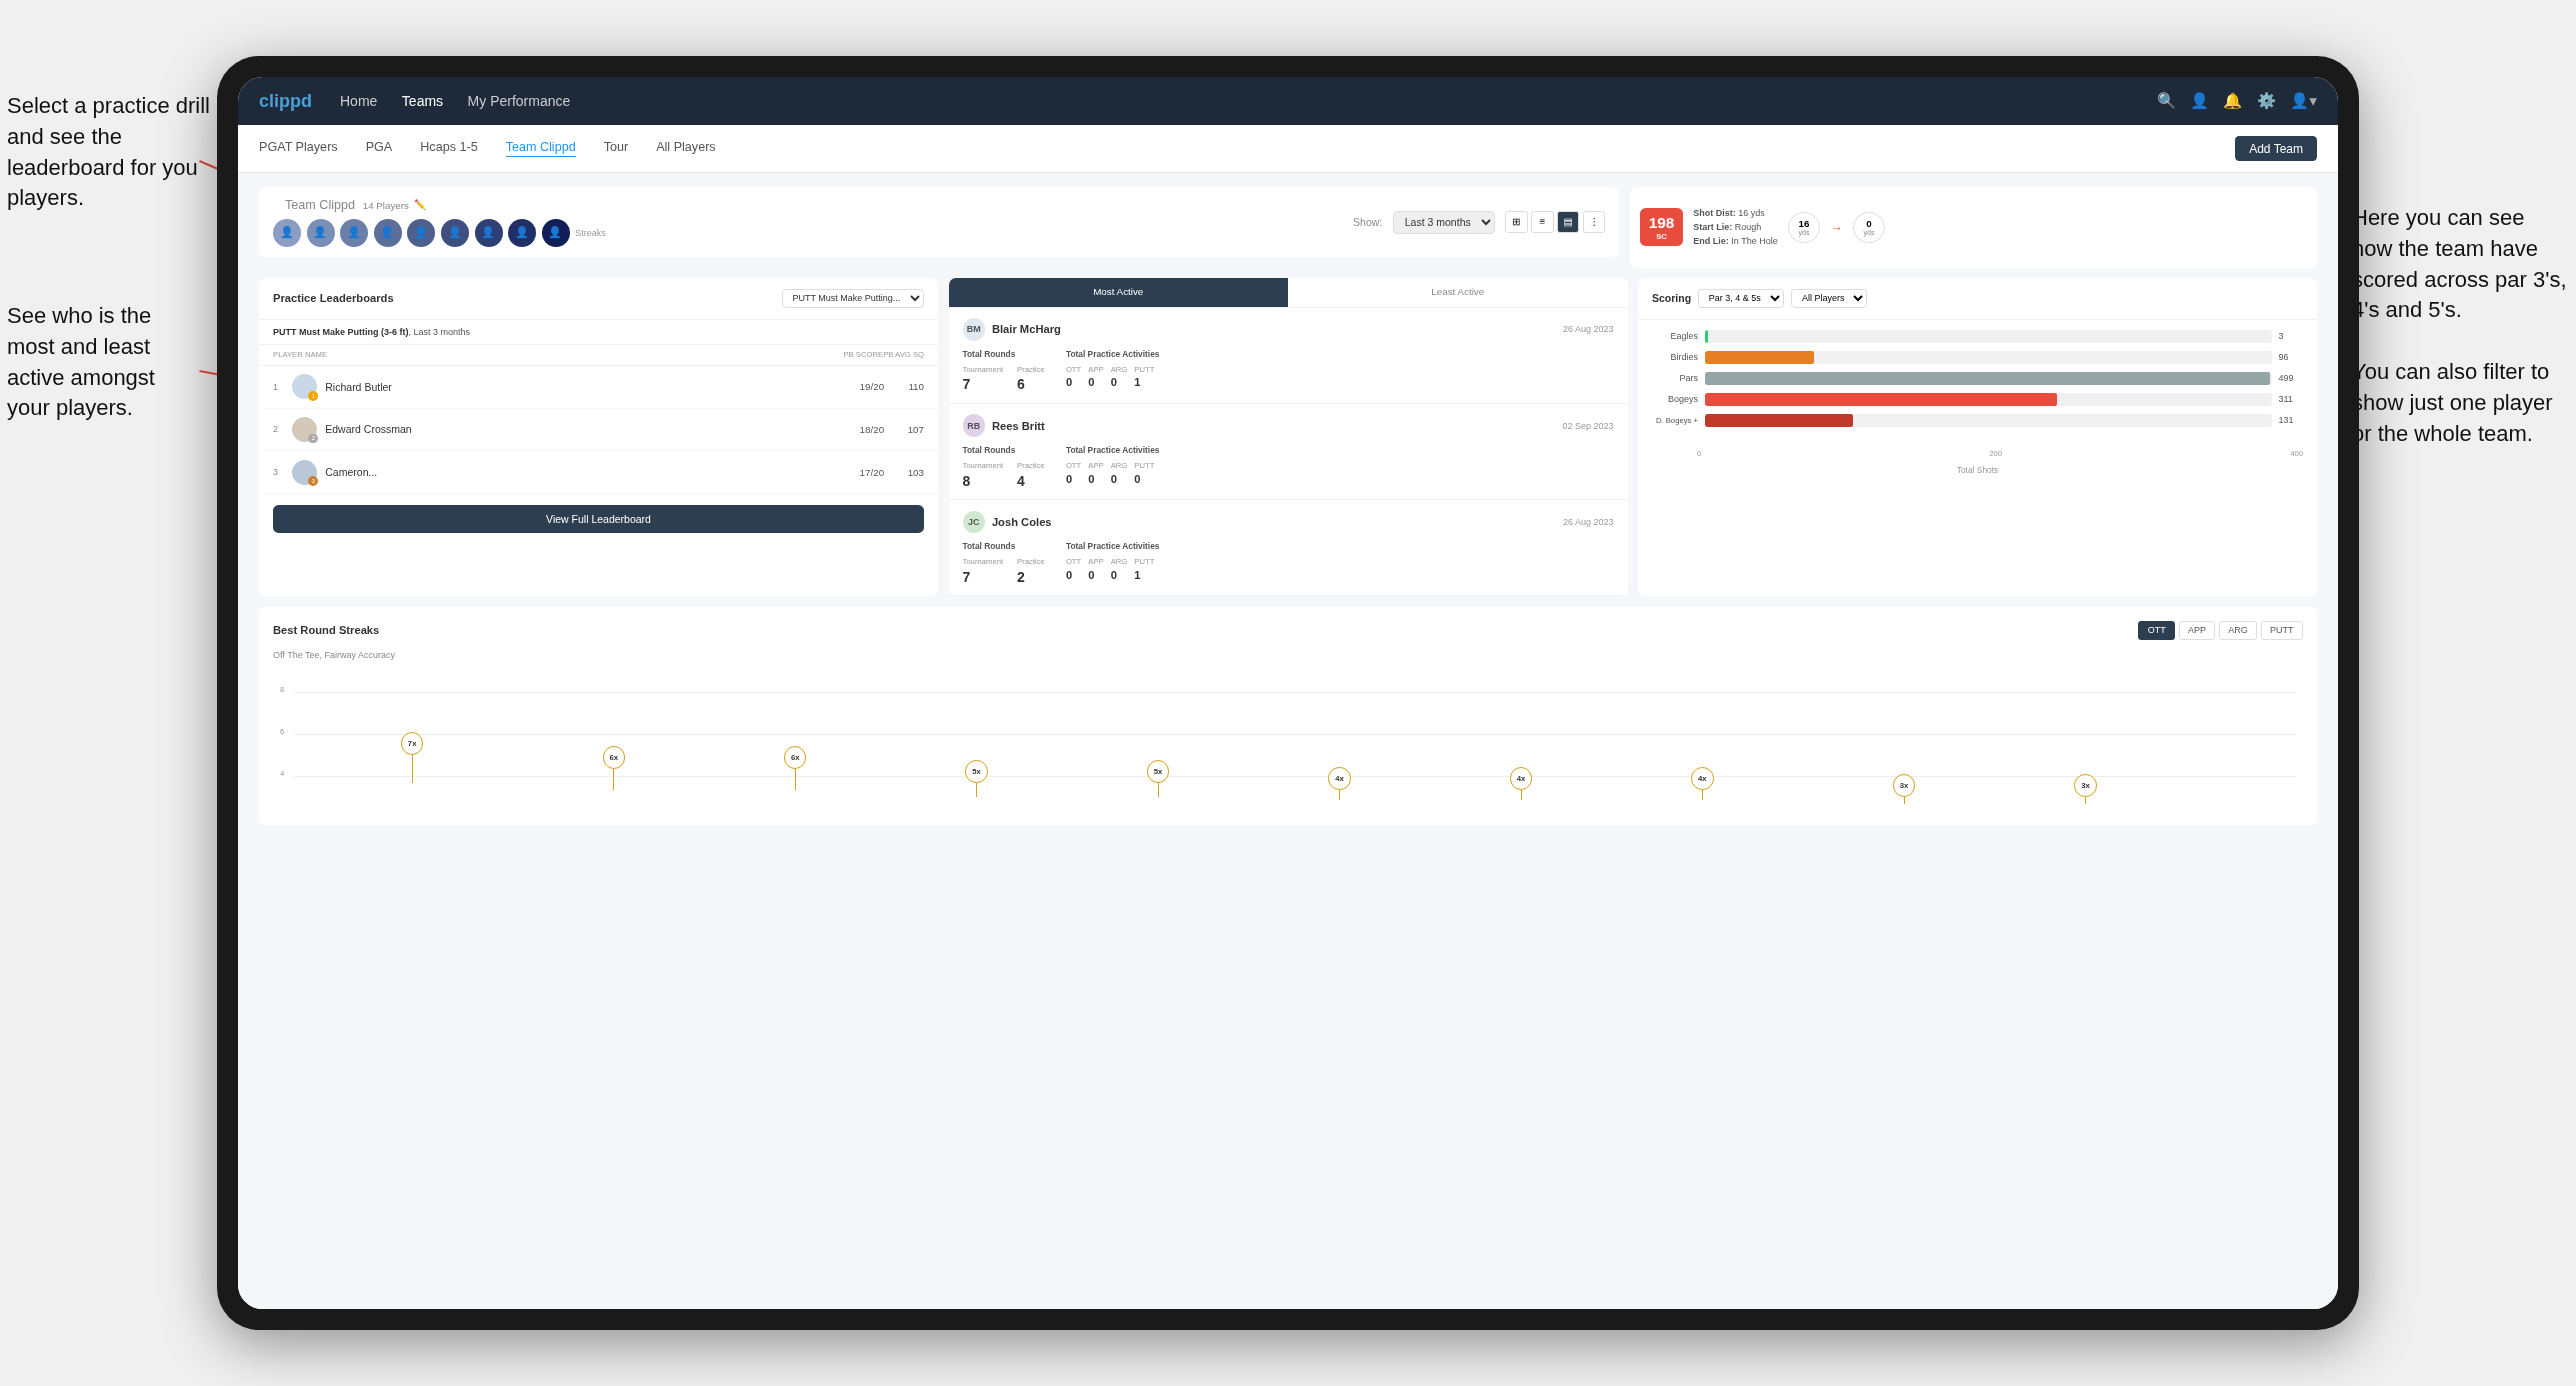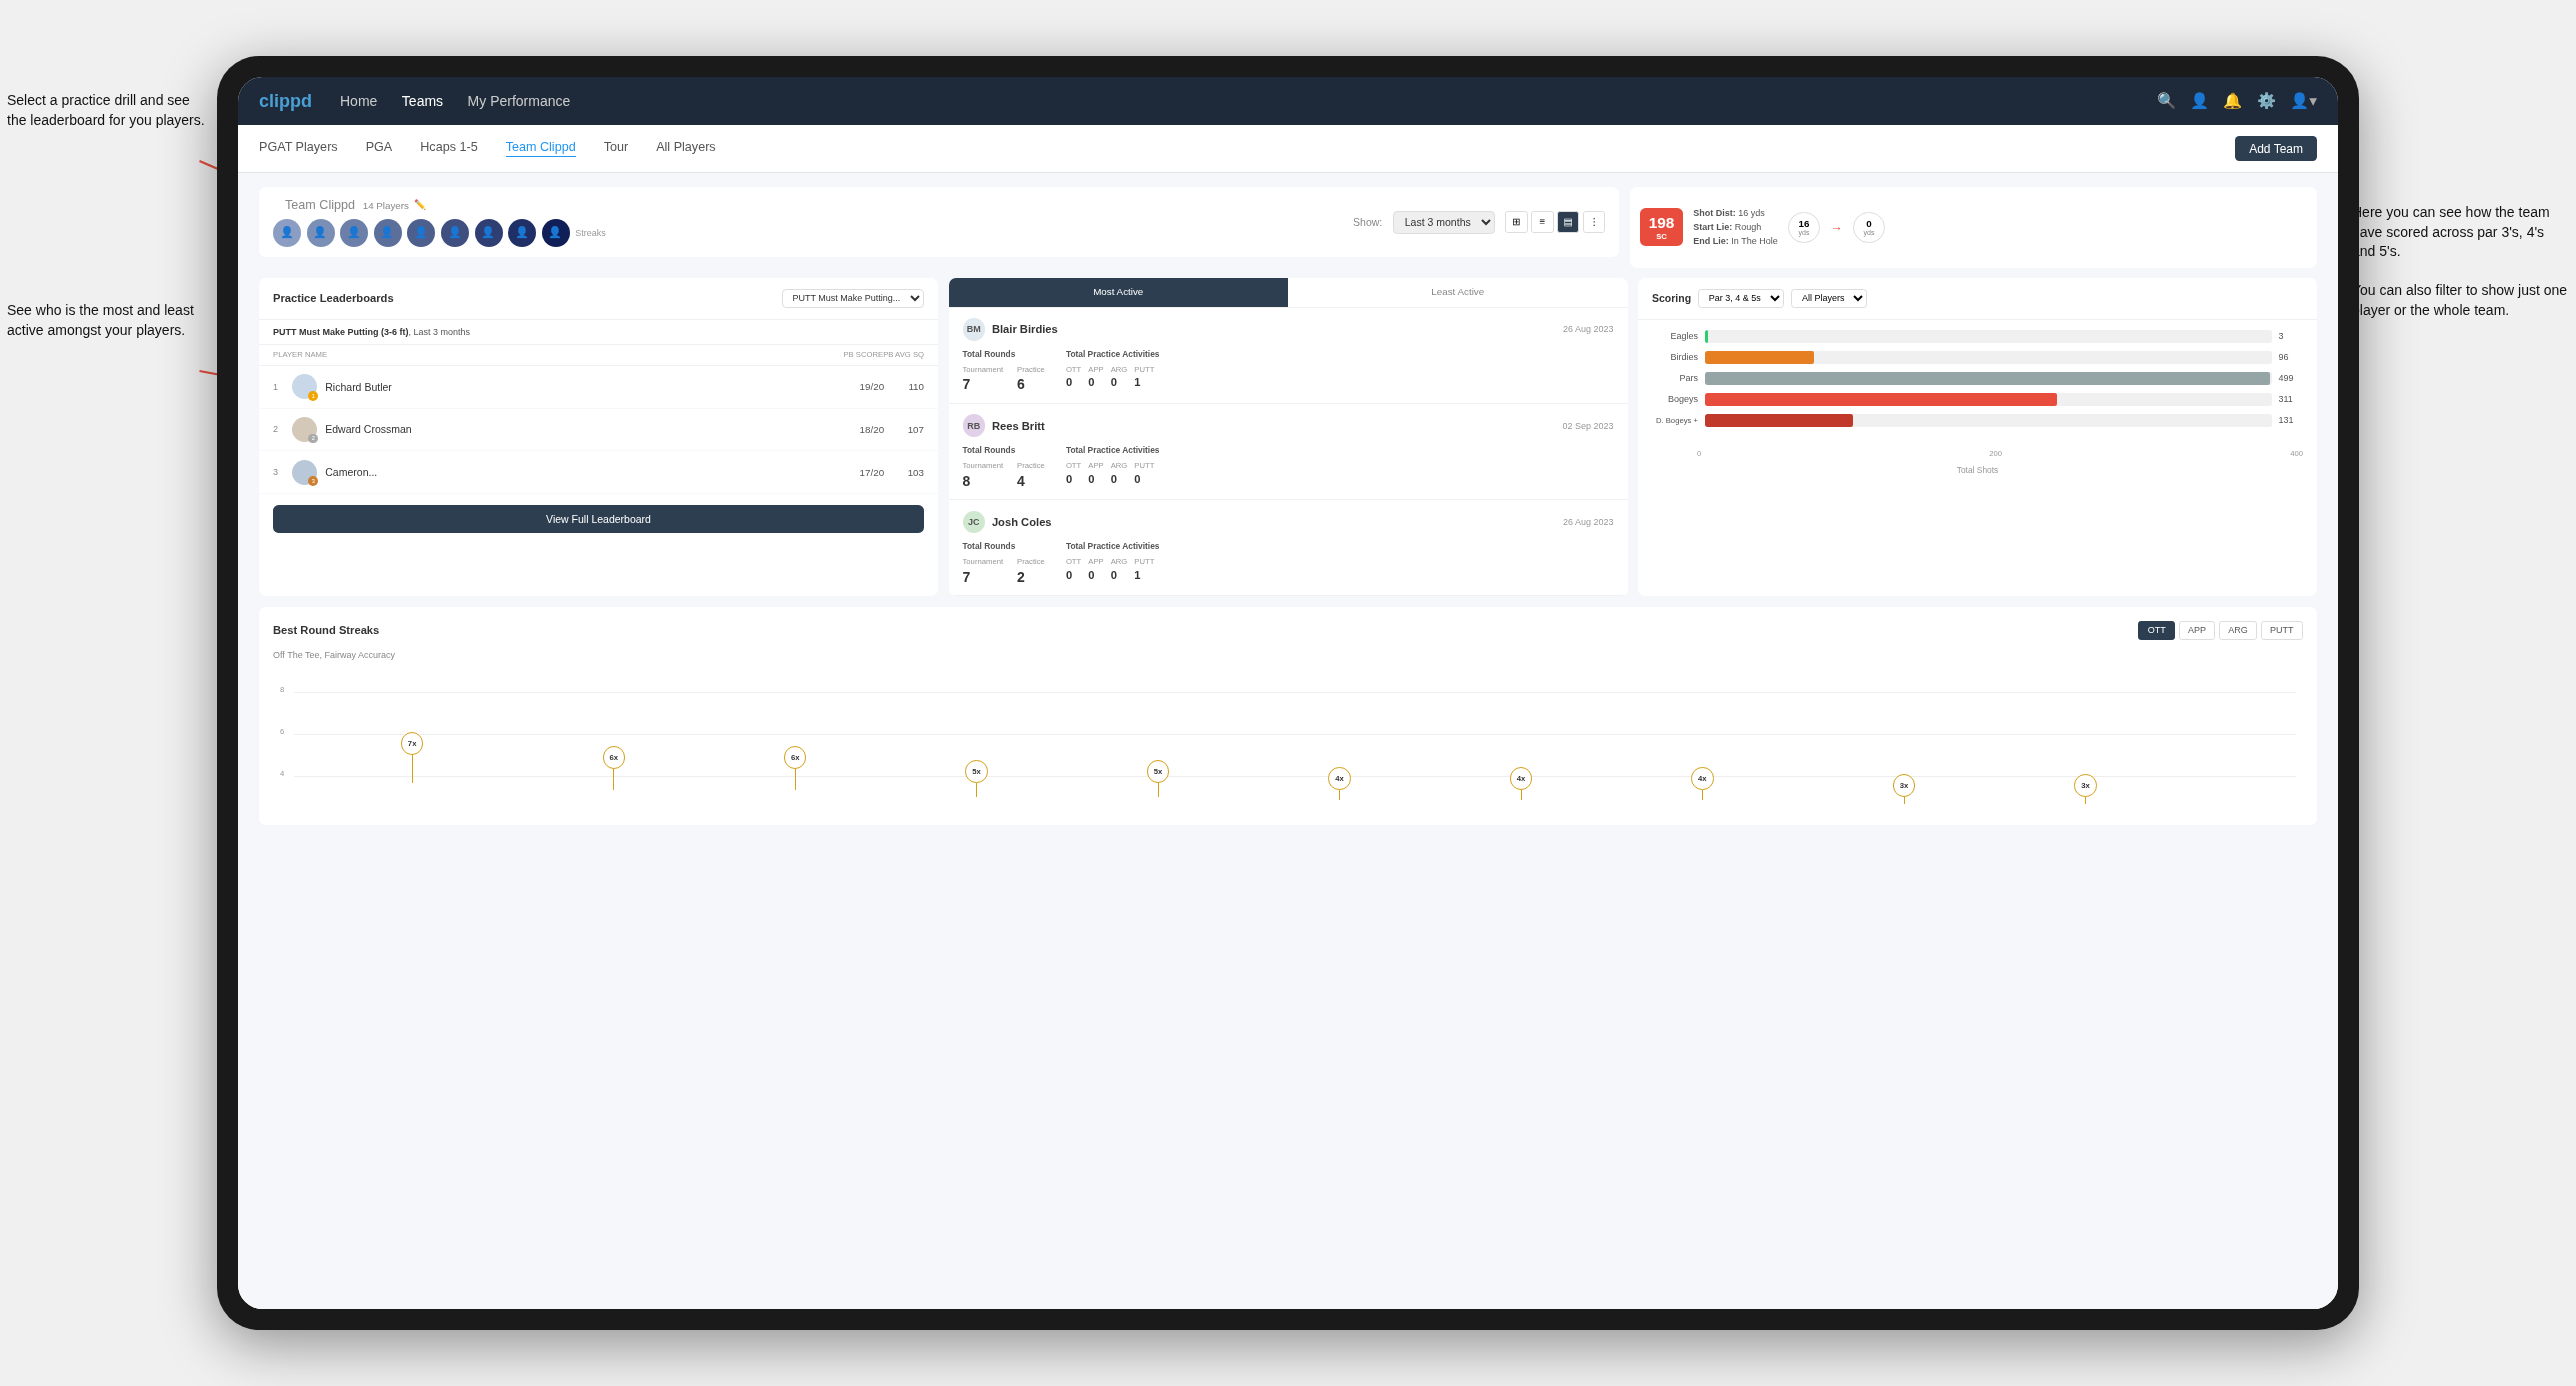--- a/index.html
+++ b/index.html
@@ -8,21 +8,21 @@
       font-family: -apple-system, BlinkMacSystemFont, 'Segoe UI', sans-serif;
       width: 2576px;
       height: 1386px;
       overflow: hidden;
       position: relative;
     }
 
     
     .annotation {
       position: absolute;
-      font-size: 14px;
+      font-size: 22px;
       font-weight: 400;
       color: #111;
       line-height: 1.4;
     }
     .annotation-left1 { top: 91px; left: 7px; width: 203px; }
     .annotation-left2 { top: 301px; left: 7px; width: 196px; }
     .annotation-right { top: 203px; right: 7px; width: 217px; }
 
     
     .arrow-svg {
@@ -742,21 +742,21 @@
         <div class="card">
           <div class="activity-tabs">
             <div class="activity-tab active">Most Active</div>
             <div class="activity-tab">Least Active</div>
           </div>
 
           <div class="player-activity">
             <div class="player-act-header">
               <div class="player-act-name">
                 <div class="player-act-avatar">BM</div>
-                <span>Blair Birdies</span>
+                <span>Blair McHarg</span>
               </div>
               <span class="player-act-date">26 Aug 2023</span>
             </div>
             <div style="display:flex;gap:21px;">
               <div>
                 <div class="rounds-section-title">Total Rounds</div>
                 <div style="display:flex;gap:14px;">
                   <div class="rounds-col">
                     <span class="rounds-label">Tournament</span>
                     <span class="rounds-value">7</span>

